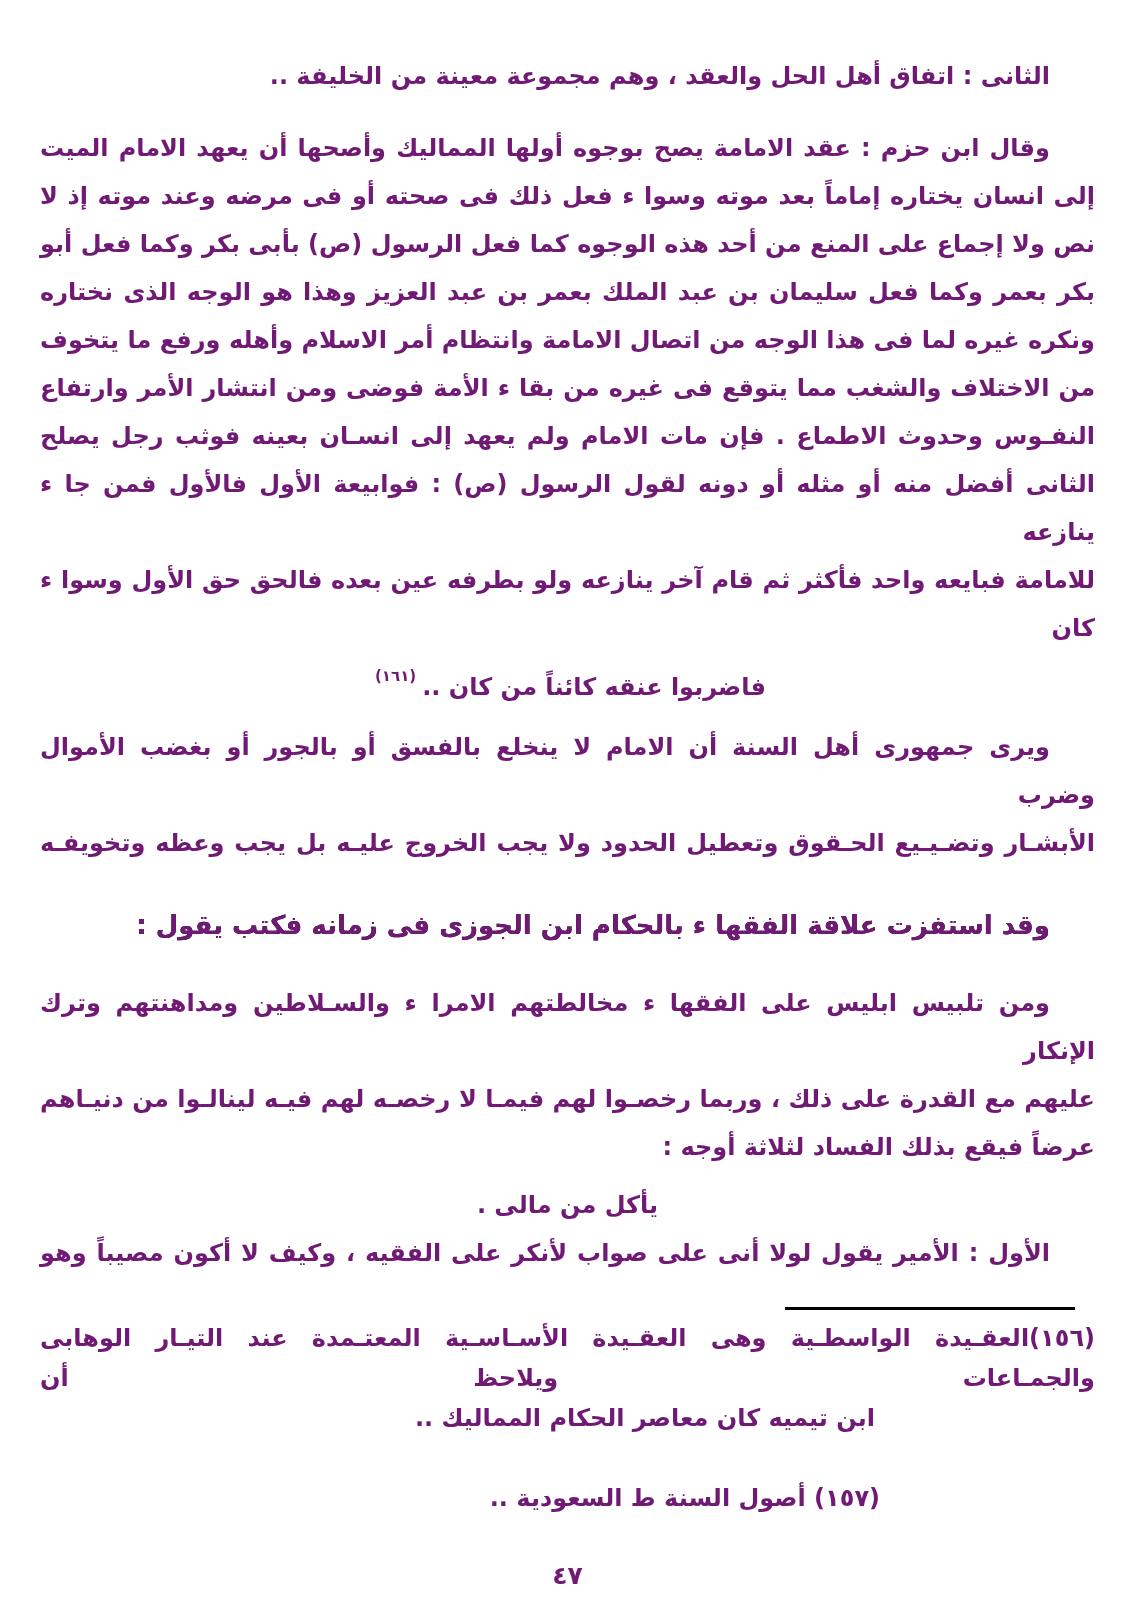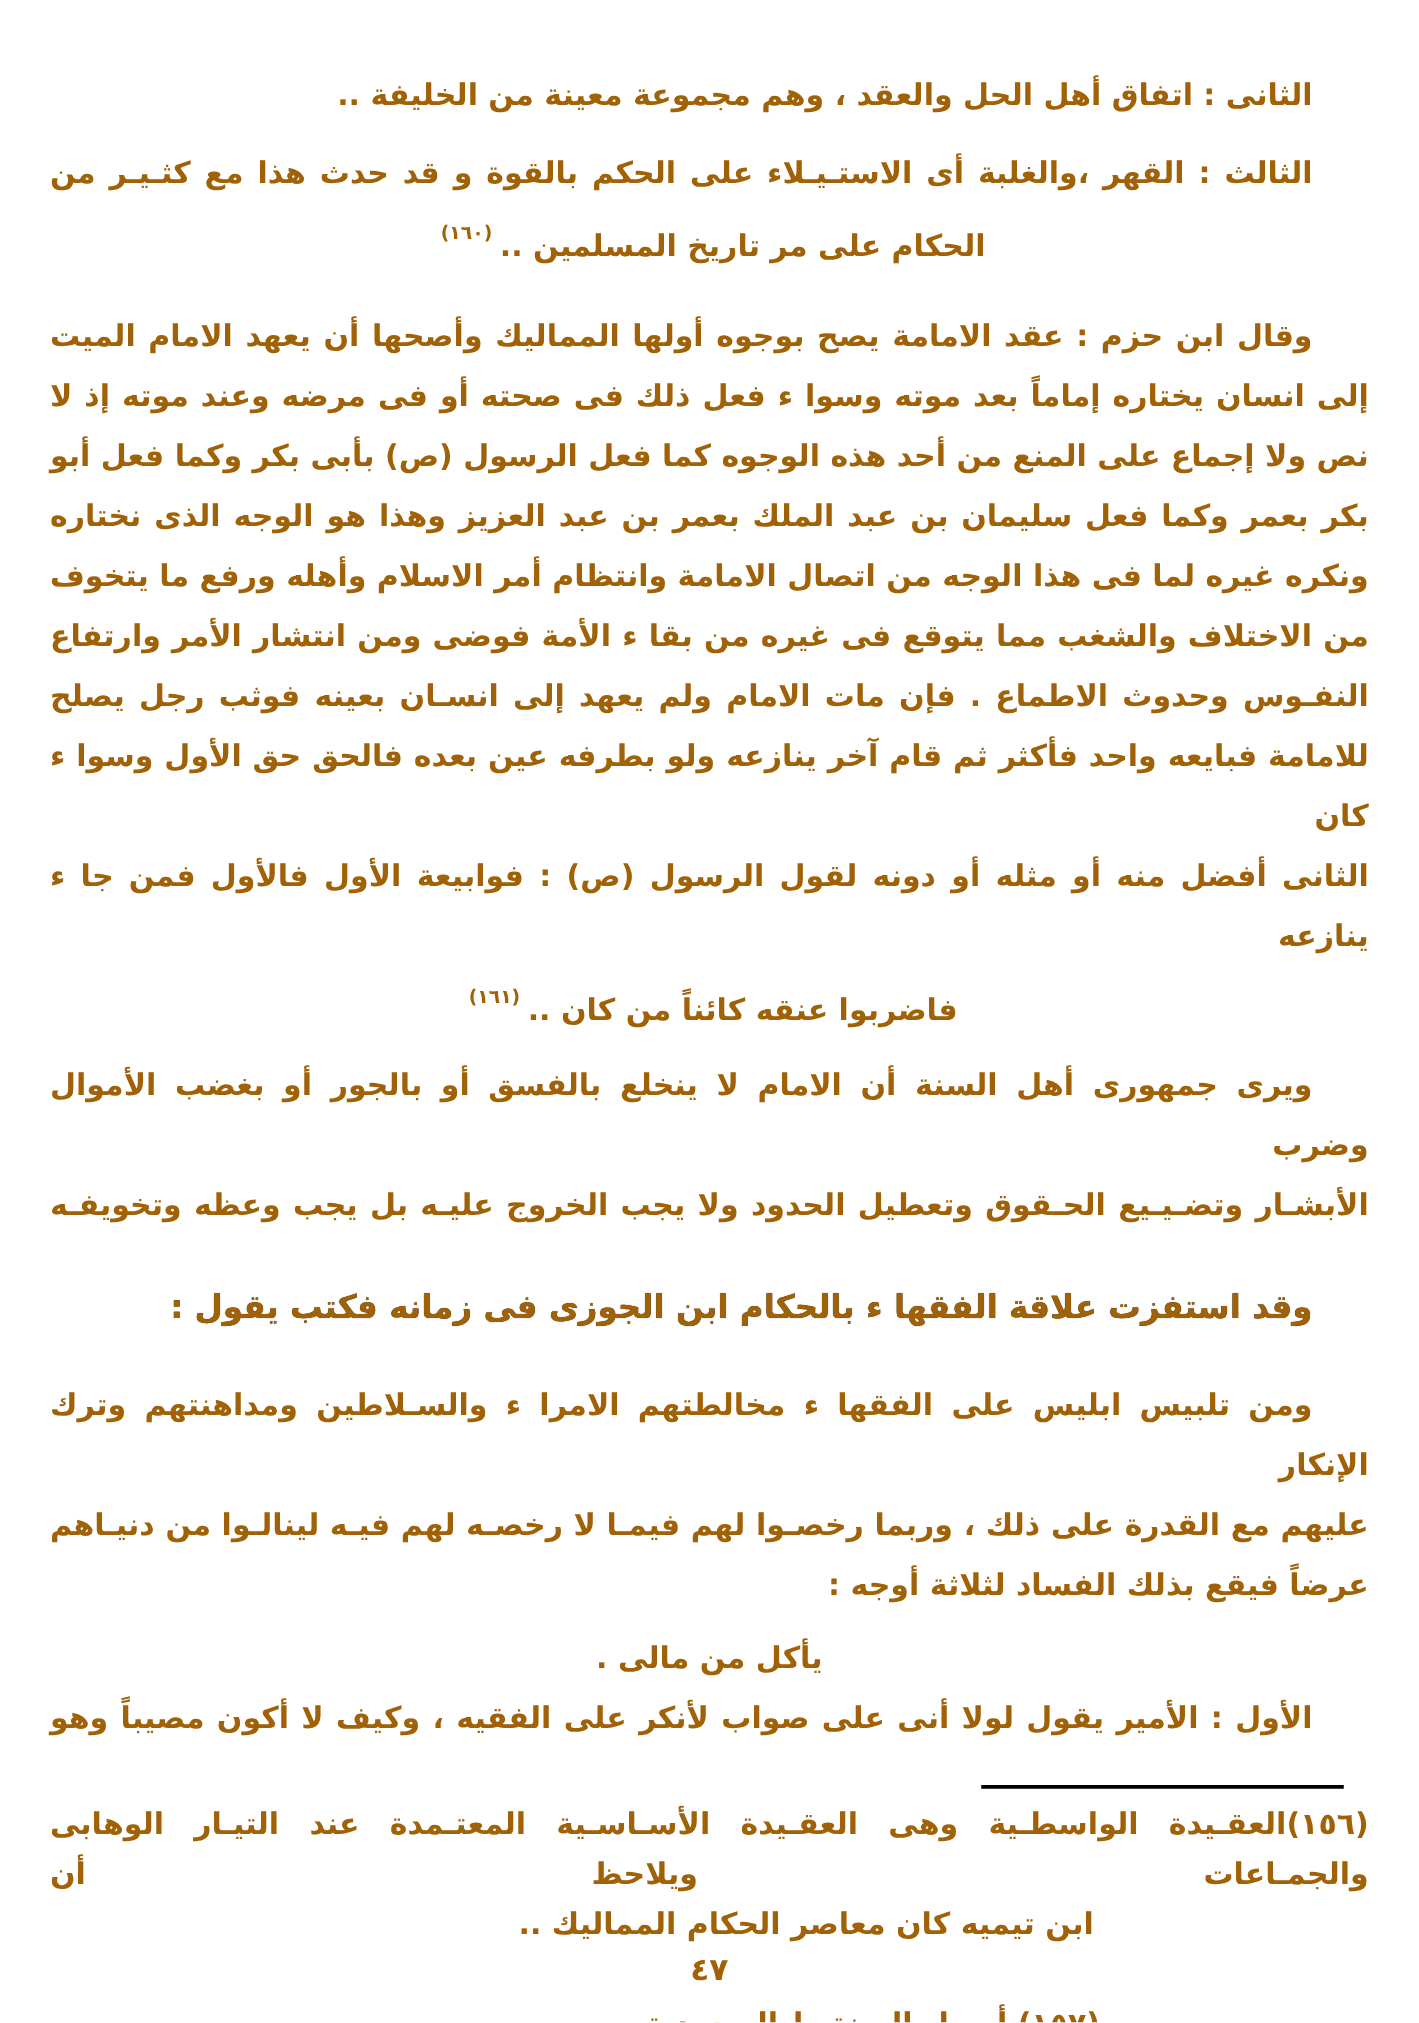--- a/index.html
+++ b/index.html
@@ -6,21 +6,21 @@
   body {
     width: 1135px;
     background: #ffffff;
     font-family: "DejaVu Sans", sans-serif;
   }
   .page {
     position: relative;
     width: 1135px;
     height: 1618px;
     background: #ffffff;
-    color: #a16207;
+    color: #701a75;
     direction: rtl;
     overflow: hidden;
   }
   .body-text {
     padding: 52px 40px 0 40px;
     font-size: 24px;
     font-weight: 700;
     line-height: 48px;
   }
   .para { margin: 0; }
@@ -71,34 +71,30 @@
   }
 </style>
 </head>
 <body>
 
 <div class="page" data-name="scanned-book-page">
   <div class="body-text" data-name="page-body">
       <div class="para" data-name="para-second">
         <div class="line right" data-name="text-line" style="text-indent: 45px;"><span data-name="line-text">الثانى : اتفاق أهل الحل والعقد ، وهم مجموعة معينة من الخليفة ..</span></div>
       </div>
-      <div class="para" data-name="para-third">
-        <div class="line justify" data-name="text-line" style="text-indent: 45px;"><span data-name="line-text">الثالث : القهر ،والغلبة أى الاستـيـلاء على الحكم بالقوة و قد حدث هذا مع كثـيـر من</span></div>
-        <div class="line center" data-name="text-line"><span data-name="line-text">الحكام على مر تاريخ المسلمين ..</span><sup class="fn-marker" data-name="footnote-marker">(١٦٠)</sup></div>
-      </div>
       <div class="para" data-name="para-ibn-hazm">
         <div class="line justify" data-name="text-line" style="text-indent: 45px;"><span data-name="line-text">وقال ابن حزم : عقد الامامة يصح بوجوه أولها المماليك وأصحها أن يعهد الامام الميت</span></div>
         <div class="line justify" data-name="text-line"><span data-name="line-text">إلى انسان يختاره إماماً بعد موته وسوا ء فعل ذلك فى صحته أو فى مرضه وعند موته إذ لا</span></div>
         <div class="line justify" data-name="text-line"><span data-name="line-text">نص ولا إجماع على المنع من أحد هذه الوجوه كما فعل الرسول (ص) بأبى بكر وكما فعل أبو</span></div>
         <div class="line justify" data-name="text-line"><span data-name="line-text">بكر بعمر وكما فعل سليمان بن عبد الملك بعمر بن عبد العزيز وهذا هو الوجه الذى نختاره</span></div>
         <div class="line justify" data-name="text-line"><span data-name="line-text">ونكره غيره لما فى هذا الوجه من اتصال الامامة وانتظام أمر الاسلام وأهله ورفع ما يتخوف</span></div>
         <div class="line justify" data-name="text-line"><span data-name="line-text">من الاختلاف والشغب مما يتوقع فى غيره من بقا ء الأمة فوضى ومن انتشار الأمر وارتفاع</span></div>
         <div class="line justify" data-name="text-line"><span data-name="line-text">النفـوس وحدوث الاطماع . فإن مات الامام ولم يعهد إلى انسـان بعينه فوثب رجل يصلح</span></div>
+        <div class="line justify" data-name="text-line"><span data-name="line-text">الثانى أفضل منه أو مثله أو دونه لقول الرسول (ص) : فوابيعة الأول فالأول فمن جا ء ينازعه</span></div>
         <div class="line justify" data-name="text-line"><span data-name="line-text">للامامة فبايعه واحد فأكثر ثم قام آخر ينازعه ولو بطرفه عين بعده فالحق حق الأول وسوا ء كان</span></div>
-        <div class="line justify" data-name="text-line"><span data-name="line-text">الثانى أفضل منه أو مثله أو دونه لقول الرسول (ص) : فوابيعة الأول فالأول فمن جا ء ينازعه</span></div>
         <div class="line center" data-name="text-line"><span data-name="line-text">فاضربوا عنقه كائناً من كان ..</span><sup class="fn-marker" data-name="footnote-marker">(١٦١)</sup></div>
       </div>
       <div class="para" data-name="para-jumhur">
         <div class="line justify" data-name="text-line" style="text-indent: 45px;"><span data-name="line-text">ويرى جمهورى أهل السنة أن الامام لا ينخلع بالفسق أو بالجور أو بغضب الأموال وضرب</span></div>
         <div class="line justify" data-name="text-line"><span data-name="line-text">الأبشـار وتضـيـيع الحـقوق وتعطيل الحدود ولا يجب الخروج عليـه بل يجب وعظه وتخويفـه</span></div>
       </div>
       <div class="para" data-name="section-heading">
         <div class="line right" data-name="text-line" style="text-indent: 45px;"><span data-name="line-text">وقد استفزت علاقة الفقها ء بالحكام ابن الجوزى فى زمانه فكتب يقول :</span></div>
       </div>
       <div class="para" data-name="para-iblis">

